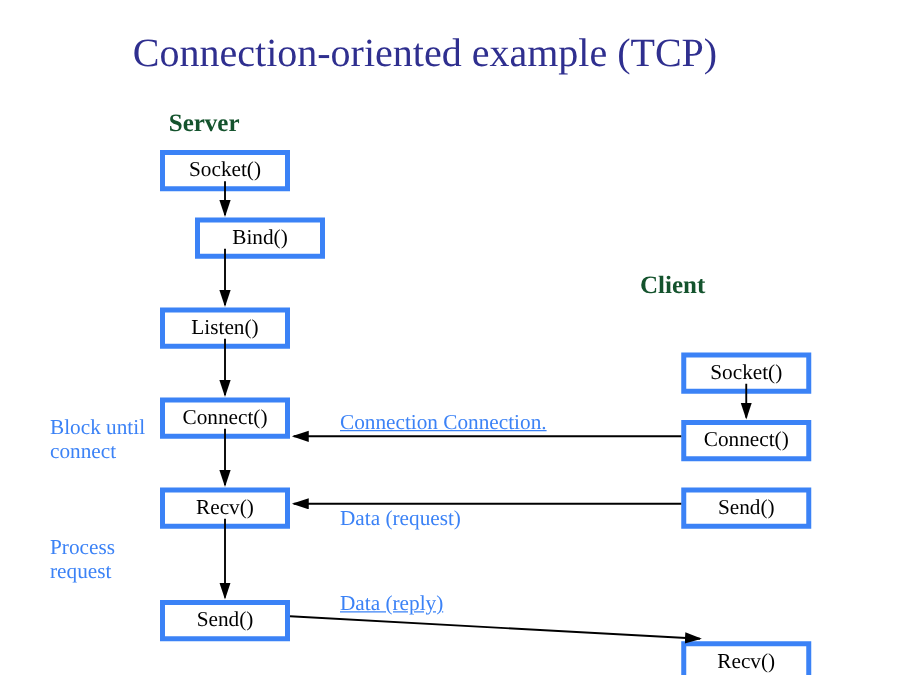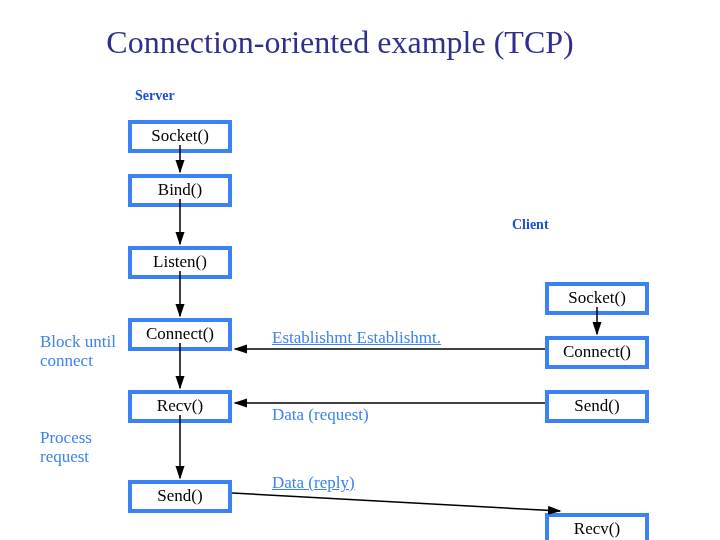--- a/index.html
+++ b/index.html
@@ -18,22 +18,22 @@
     left: 0;
     width: 680px;
     text-align: center;
     font-size: 32px;
     color: #2f2f8f;
     top: 24px;
   }
   .label-header {
     position: absolute;
     font-weight: bold;
-    font-size: 14px;
-    color: #1d4ed8;
+    font-size: 20px;
+    color: #14532d;
   }
   .annot {
     position: absolute;
     font-size: 17px;
     color: #3b82f6;
   }
   .box {
     position: absolute;
     border: 4px solid #3b82f6;
     background: #fff;
@@ -53,40 +53,40 @@
 </style>
 </head>
 <body>
 
 <div class="title">Connection-oriented example (TCP)</div>
 
 <div class="label-header" style="left:135px; top:88px;">Server</div>
 <div class="label-header" style="left:512px; top:217px;">Client</div>
 
 <div class="box server-box" style="top:120px;">Socket()</div>
-<div class="box server-box" style="top:174px;">Bind()</div>
+<div class="box server-box" style="top:174px;margin-left:28px;">Bind()</div>
 <div class="box server-box" style="top:246px;">Listen()</div>
 <div class="box server-box" style="top:318px;">Connect()</div>
 <div class="box server-box" style="top:390px;">Recv()</div>
 <div class="box server-box" style="top:480px;">Send()</div>
 
 <div class="box client-box" style="top:282px;">Socket()</div>
 <div class="box client-box" style="top:336px;">Connect()</div>
 <div class="box client-box" style="top:390px;">Send()</div>
 <div class="box client-box" style="top:513px;">Recv()</div>
 
 <div class="annot" style="left:40px; top:332px; line-height:19px;">
   <span>Block until</span><br>
   <span>connect</span>
 </div>
 <div class="annot" style="left:40px; top:428px; line-height:19px;">
   <span>Process</span><br>
   <span>request</span>
 </div>
-<div class="annot" style="left:272px; top:328px; text-decoration: underline;">Establishmt Establishmt.</div>
+<div class="annot" style="left:272px; top:328px; text-decoration: underline;">Connection Connection.</div>
 <div class="annot" style="left:272px; top:380px;margin-top:25px;">Data (request)</div>
 <div class="annot" style="left:272px; top:473px;text-decoration:underline;">Data (reply)</div>
 
 <svg class="overlay">
   <defs>
     <marker id="ah" markerWidth="10" markerHeight="10" refX="8" refY="3" orient="auto" markerUnits="strokeWidth">
       <path d="M0,0 L9,3 L0,6 Z" fill="#000"></path>
     </marker>
   </defs>
 

